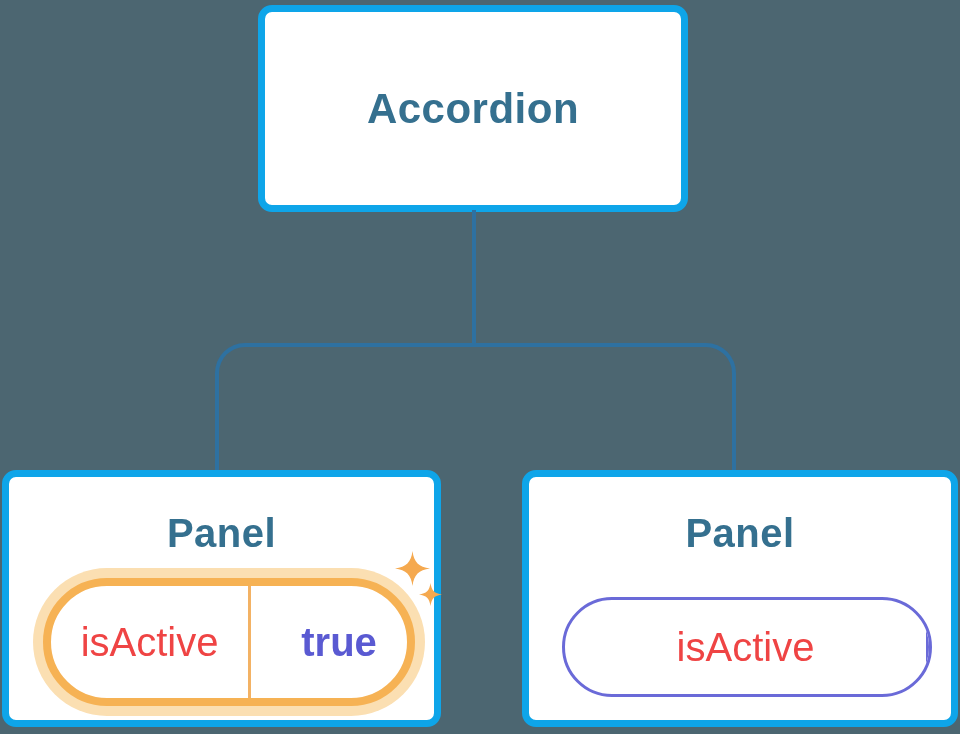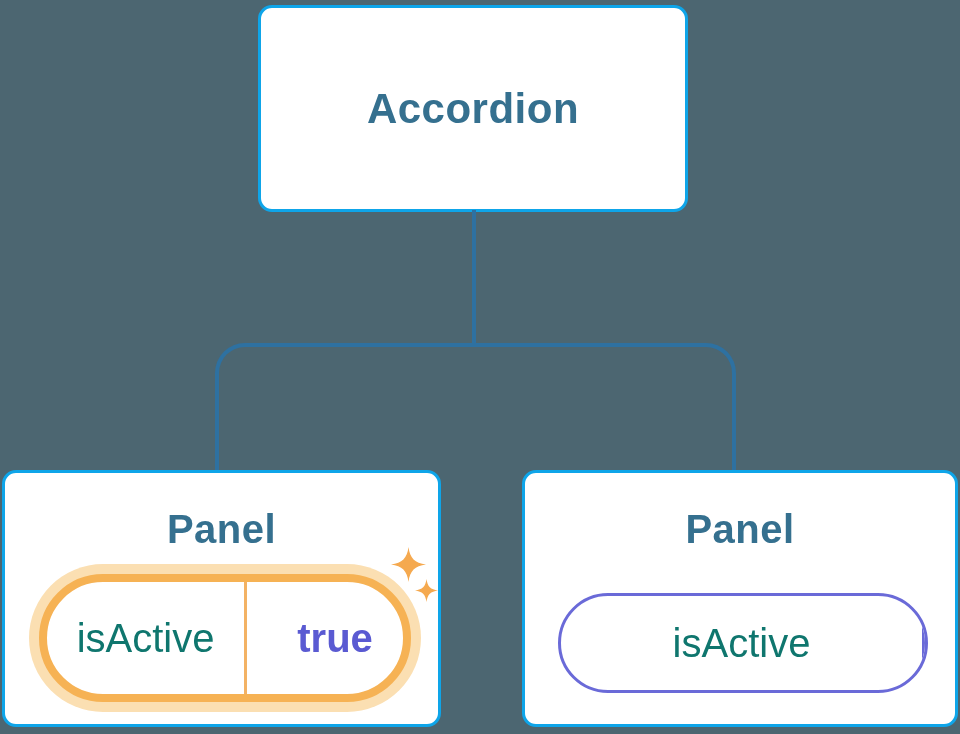--- a/index.html
+++ b/index.html
@@ -10,21 +10,21 @@
     width: 960px;
     height: 734px;
     position: relative;
     background: #4C6671;
     font-family: "Liberation Sans", sans-serif;
     overflow: hidden;
   }
   .node {
     position: absolute;
     background: #ffffff;
-    border: 3px solid #0ea5e9;
+    border: 7px solid #0ea5e9;
     border-radius: 14px;
     box-sizing: border-box;
   }
   .root-node {
     left: 258px;
     top: 5px;
     width: 430px;
     height: 207px;
     display: flex;
     align-items: center;
@@ -96,21 +96,21 @@
     top: 120px;
     width: 370px;
     height: 100px;
     border: 3px solid #6A6AD8;
   }
   .pill-seg {
     display: flex;
     align-items: center;
     justify-content: center;
     font-size: 40px;
-    color: #0f766e;
+    color: #ef4444;
   }
   .pill-seg-name  { flex: 1.45; }
   .pill-seg-value { flex: 1; }
   .pill-divider-active {
     width: 3px;
     background: #F3B264;
   }
   .pill-divider-inactive {
     width: 3px;
     background: #6A6AD8;

